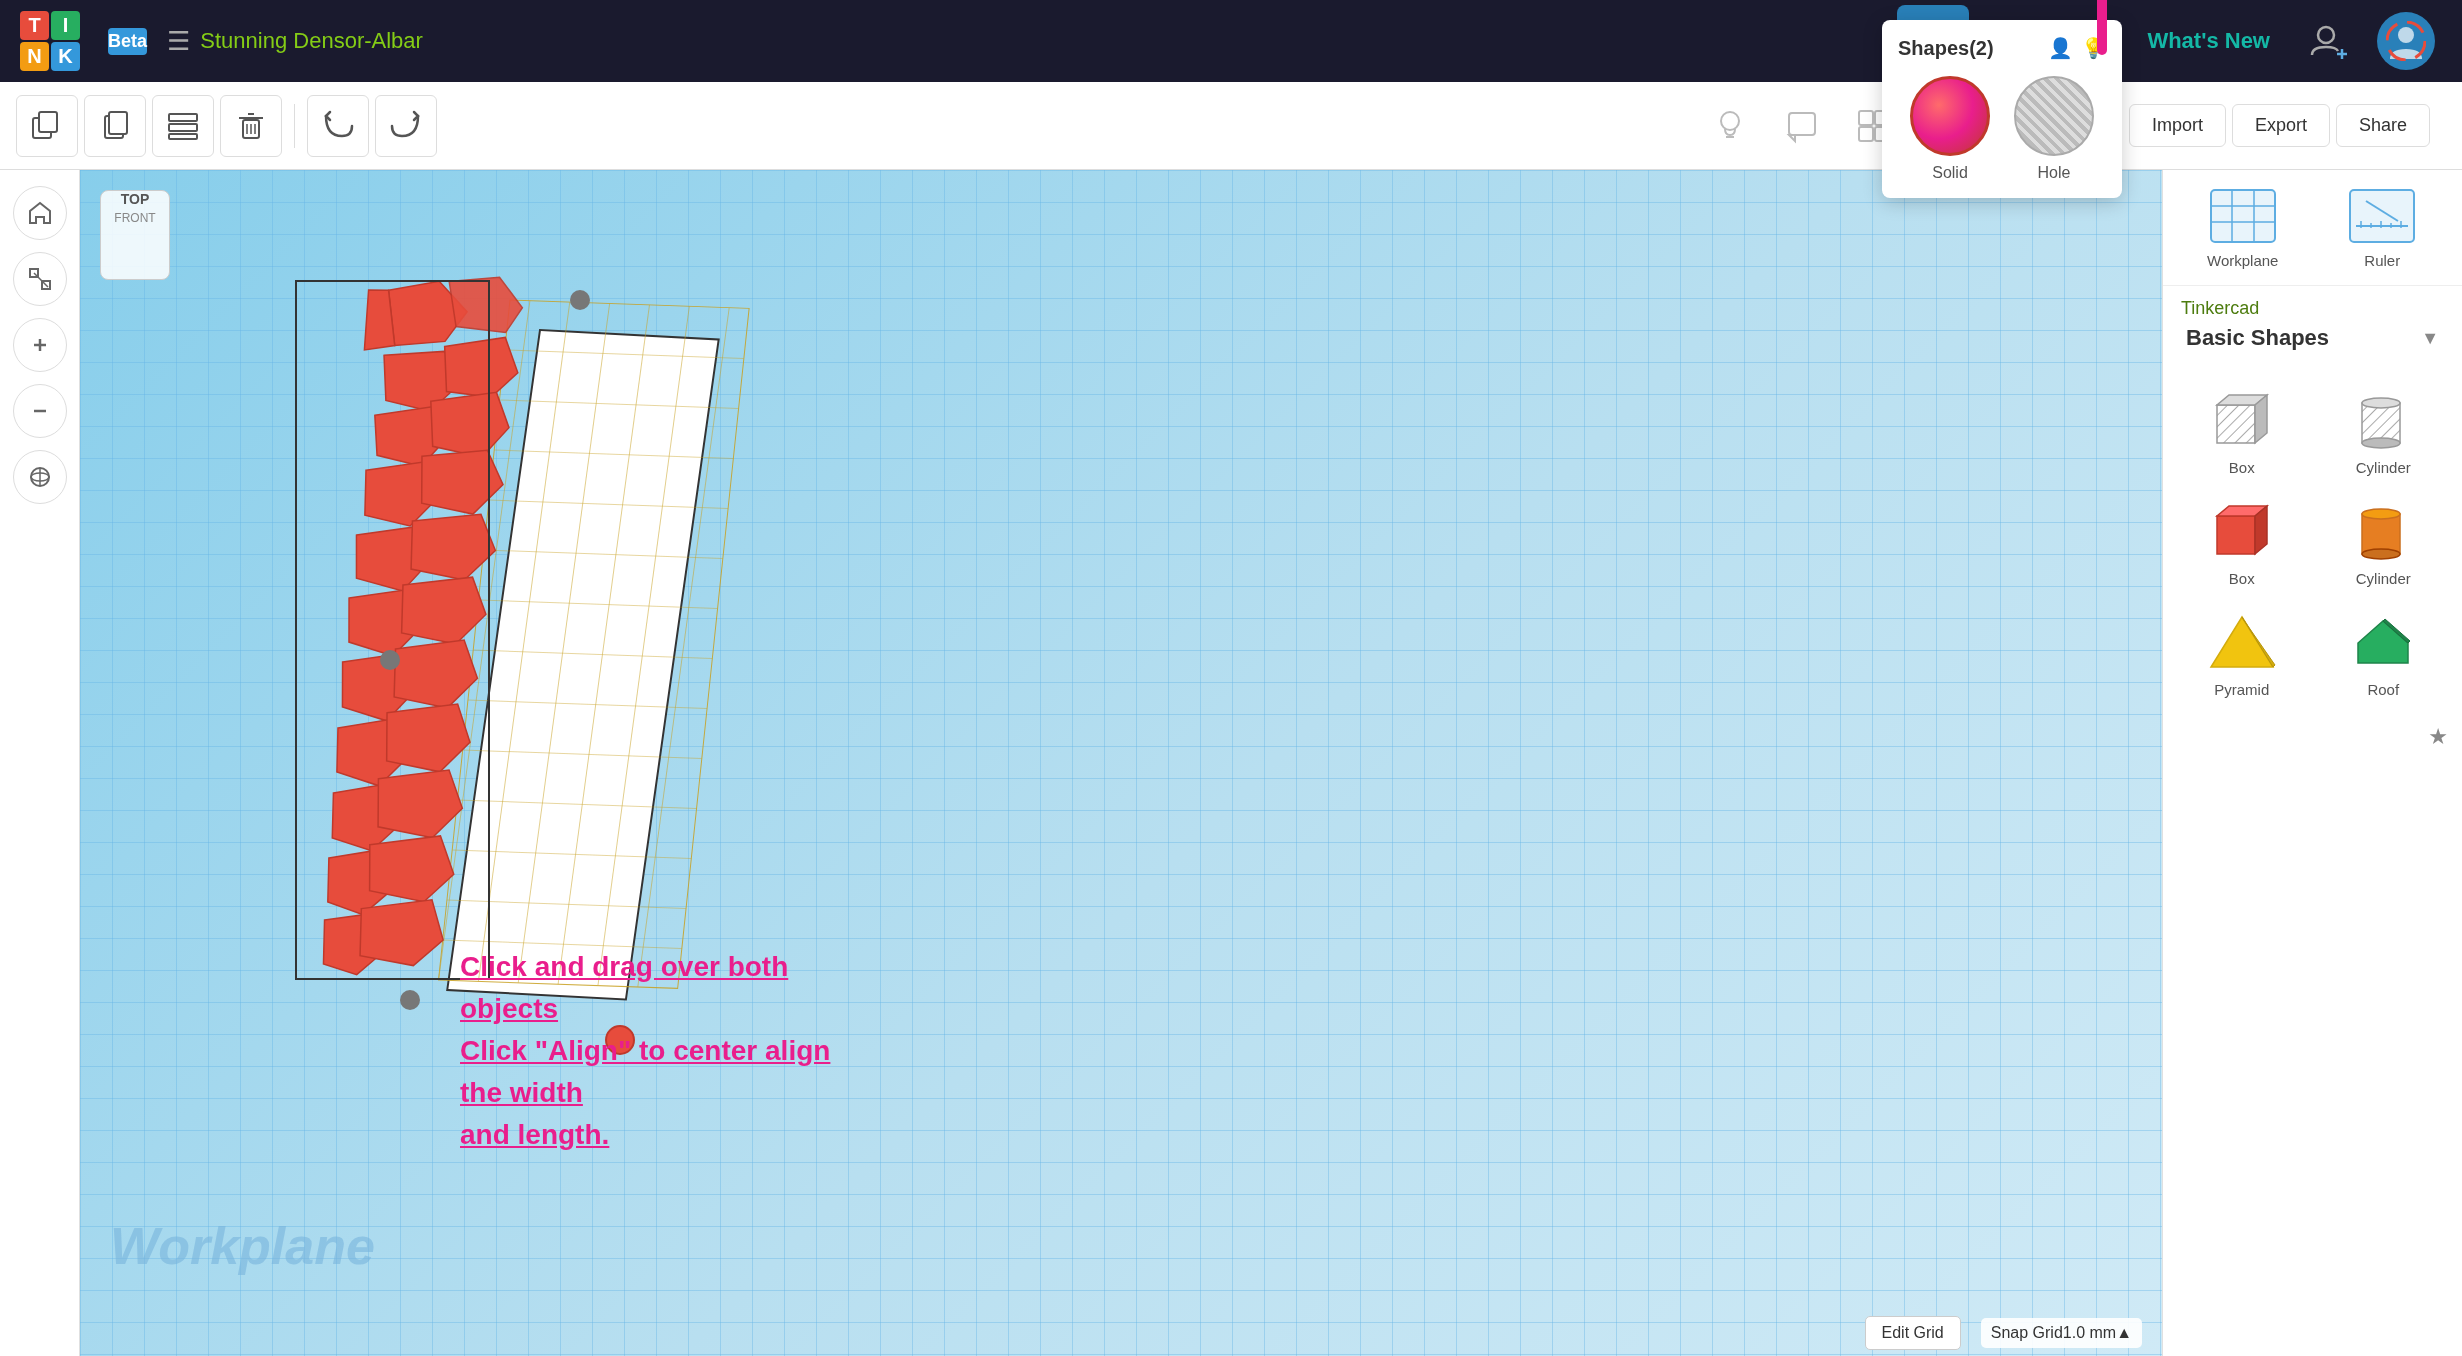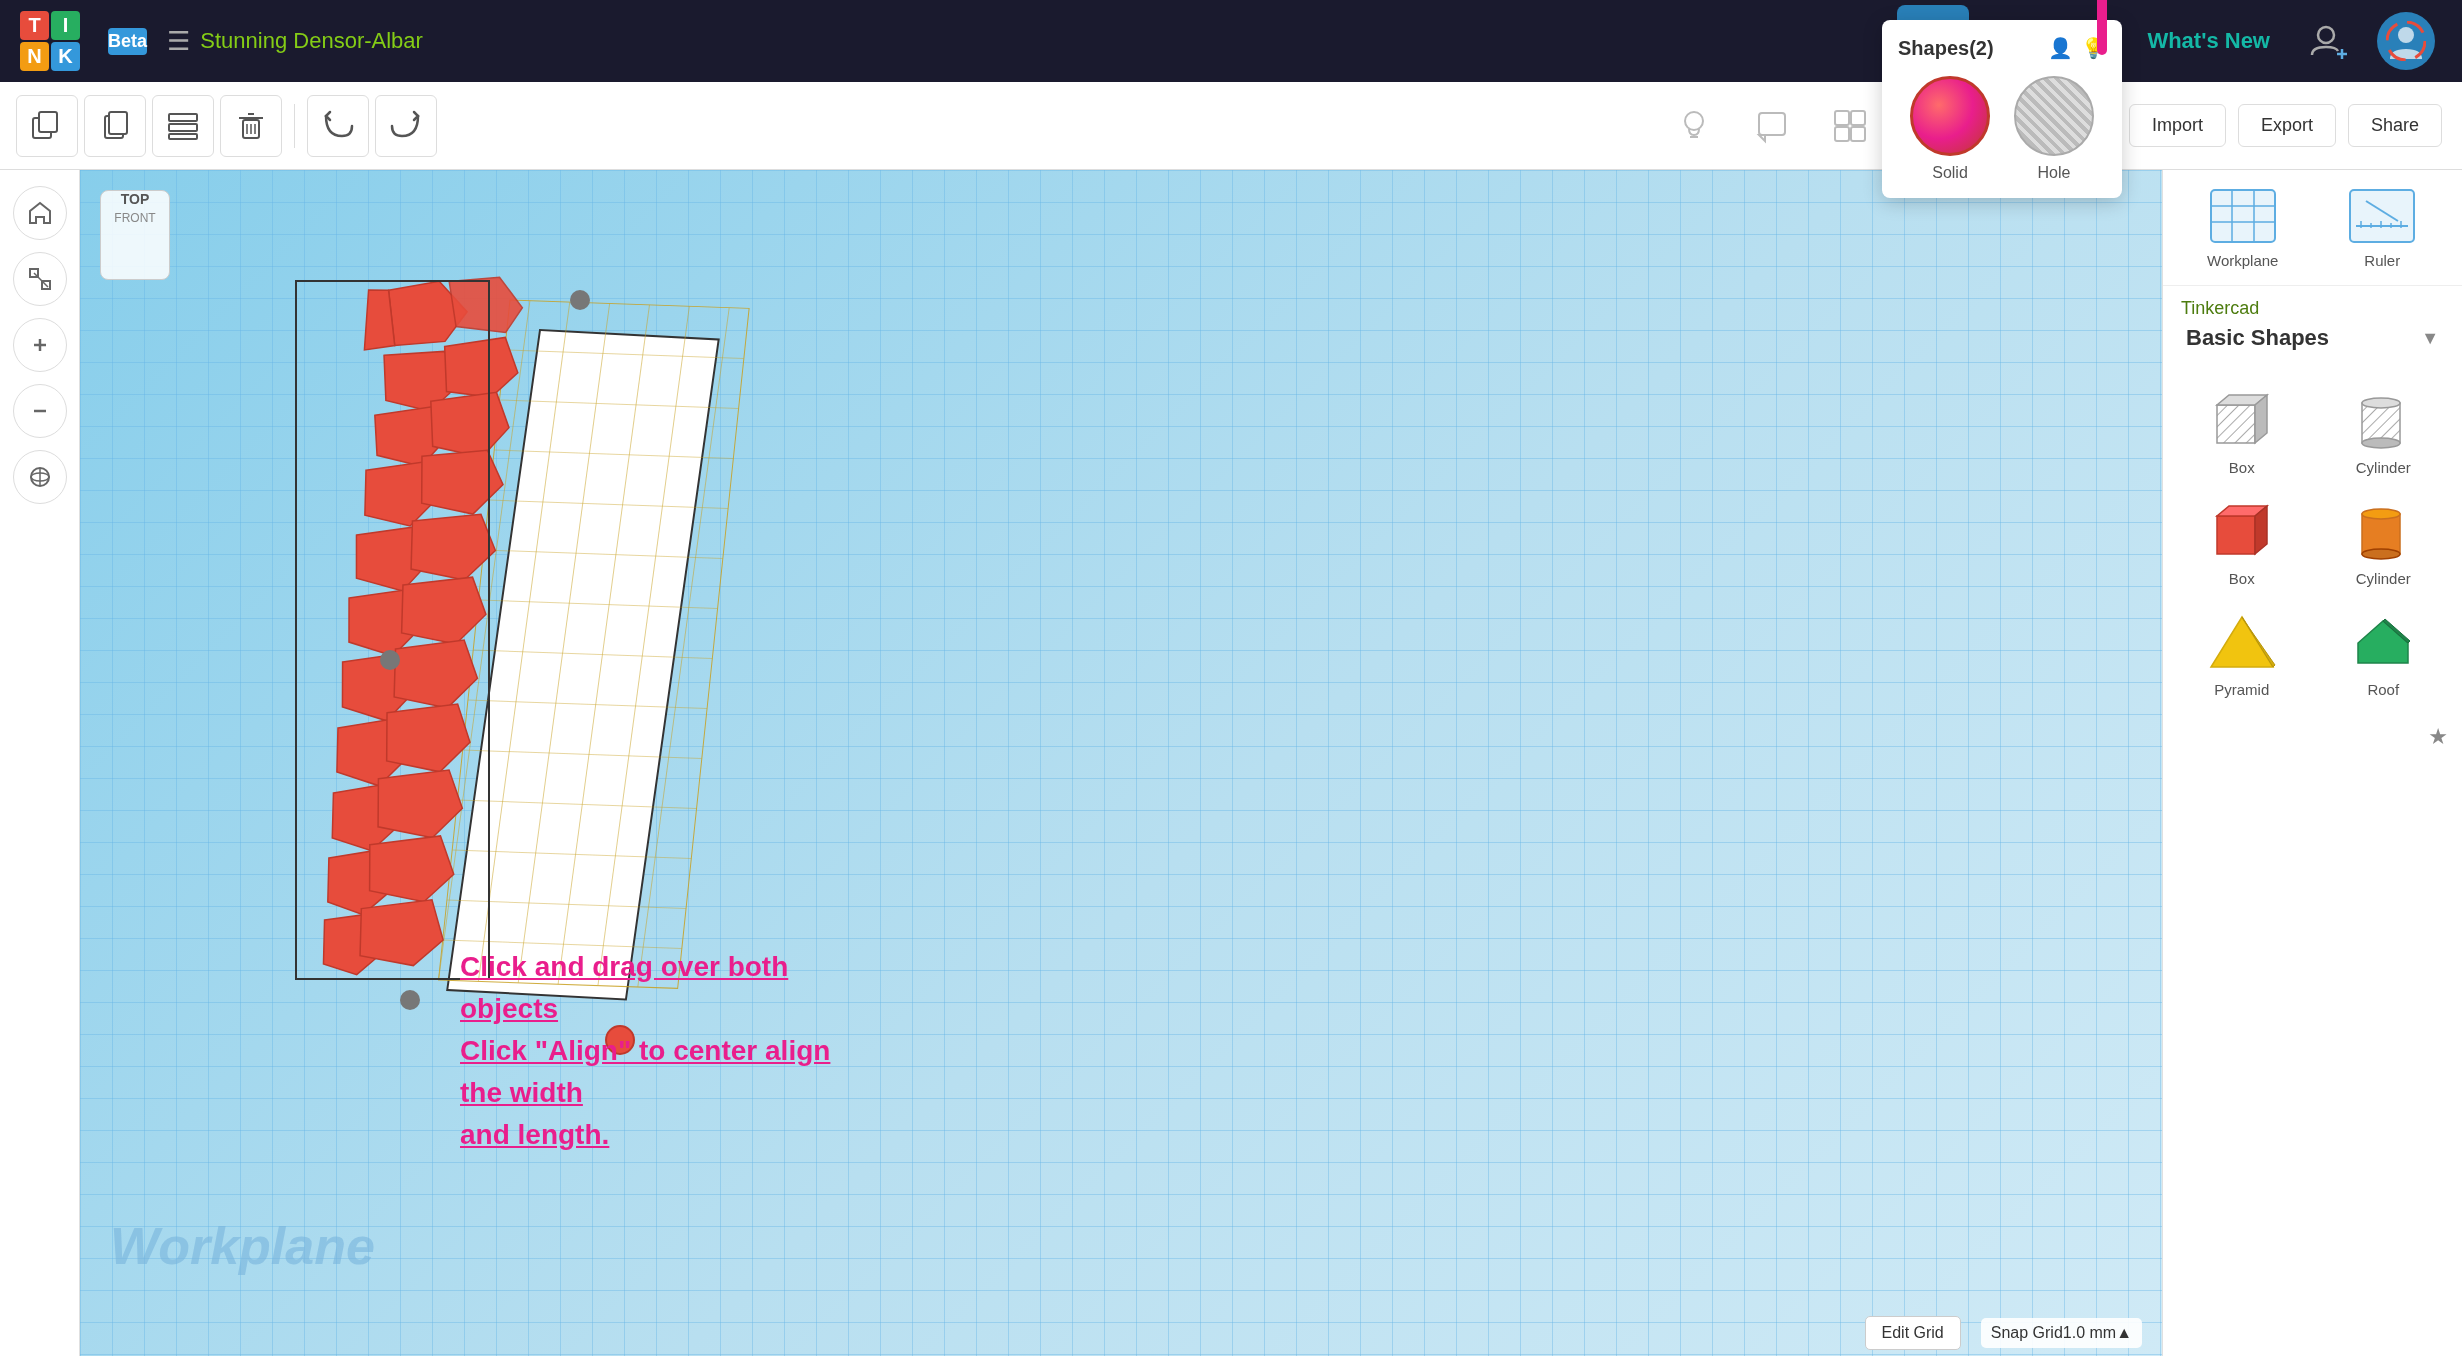--- a/index.html
+++ b/index.html
@@ -82,21 +82,21 @@
       display: flex; align-items: center; gap: 6px; padding-left: 16px; flex: 1;
     }
     .toolbar-btn {
       width: 62px; height: 62px; display: flex; align-items: center; justify-content: center;
       border: 1px solid #ddd; border-radius: 6px; cursor: pointer; font-size: 26px;
       color: #555; background: white;
     }
     .toolbar-sep { width: 1px; height: 44px; background: #ddd; margin: 0 6px; }
 
     #toolbar-right {
-      display: flex; align-items: center; gap: 12px; padding-right: 20px;
+      display: flex; align-items: center; gap: 6px; padding-right: 32px;
     }
     .shape-toolbar-btn {
       width: 66px; height: 66px; display: flex; align-items: center; justify-content: center;
       border-radius: 8px; cursor: pointer; font-size: 28px; color: #555;
     }
     .shape-toolbar-btn.active {
       border: 3px solid #e91e8c; background: white; color: #2980b9;
     }
 
     #import-btn, #export-btn, #share-btn {

